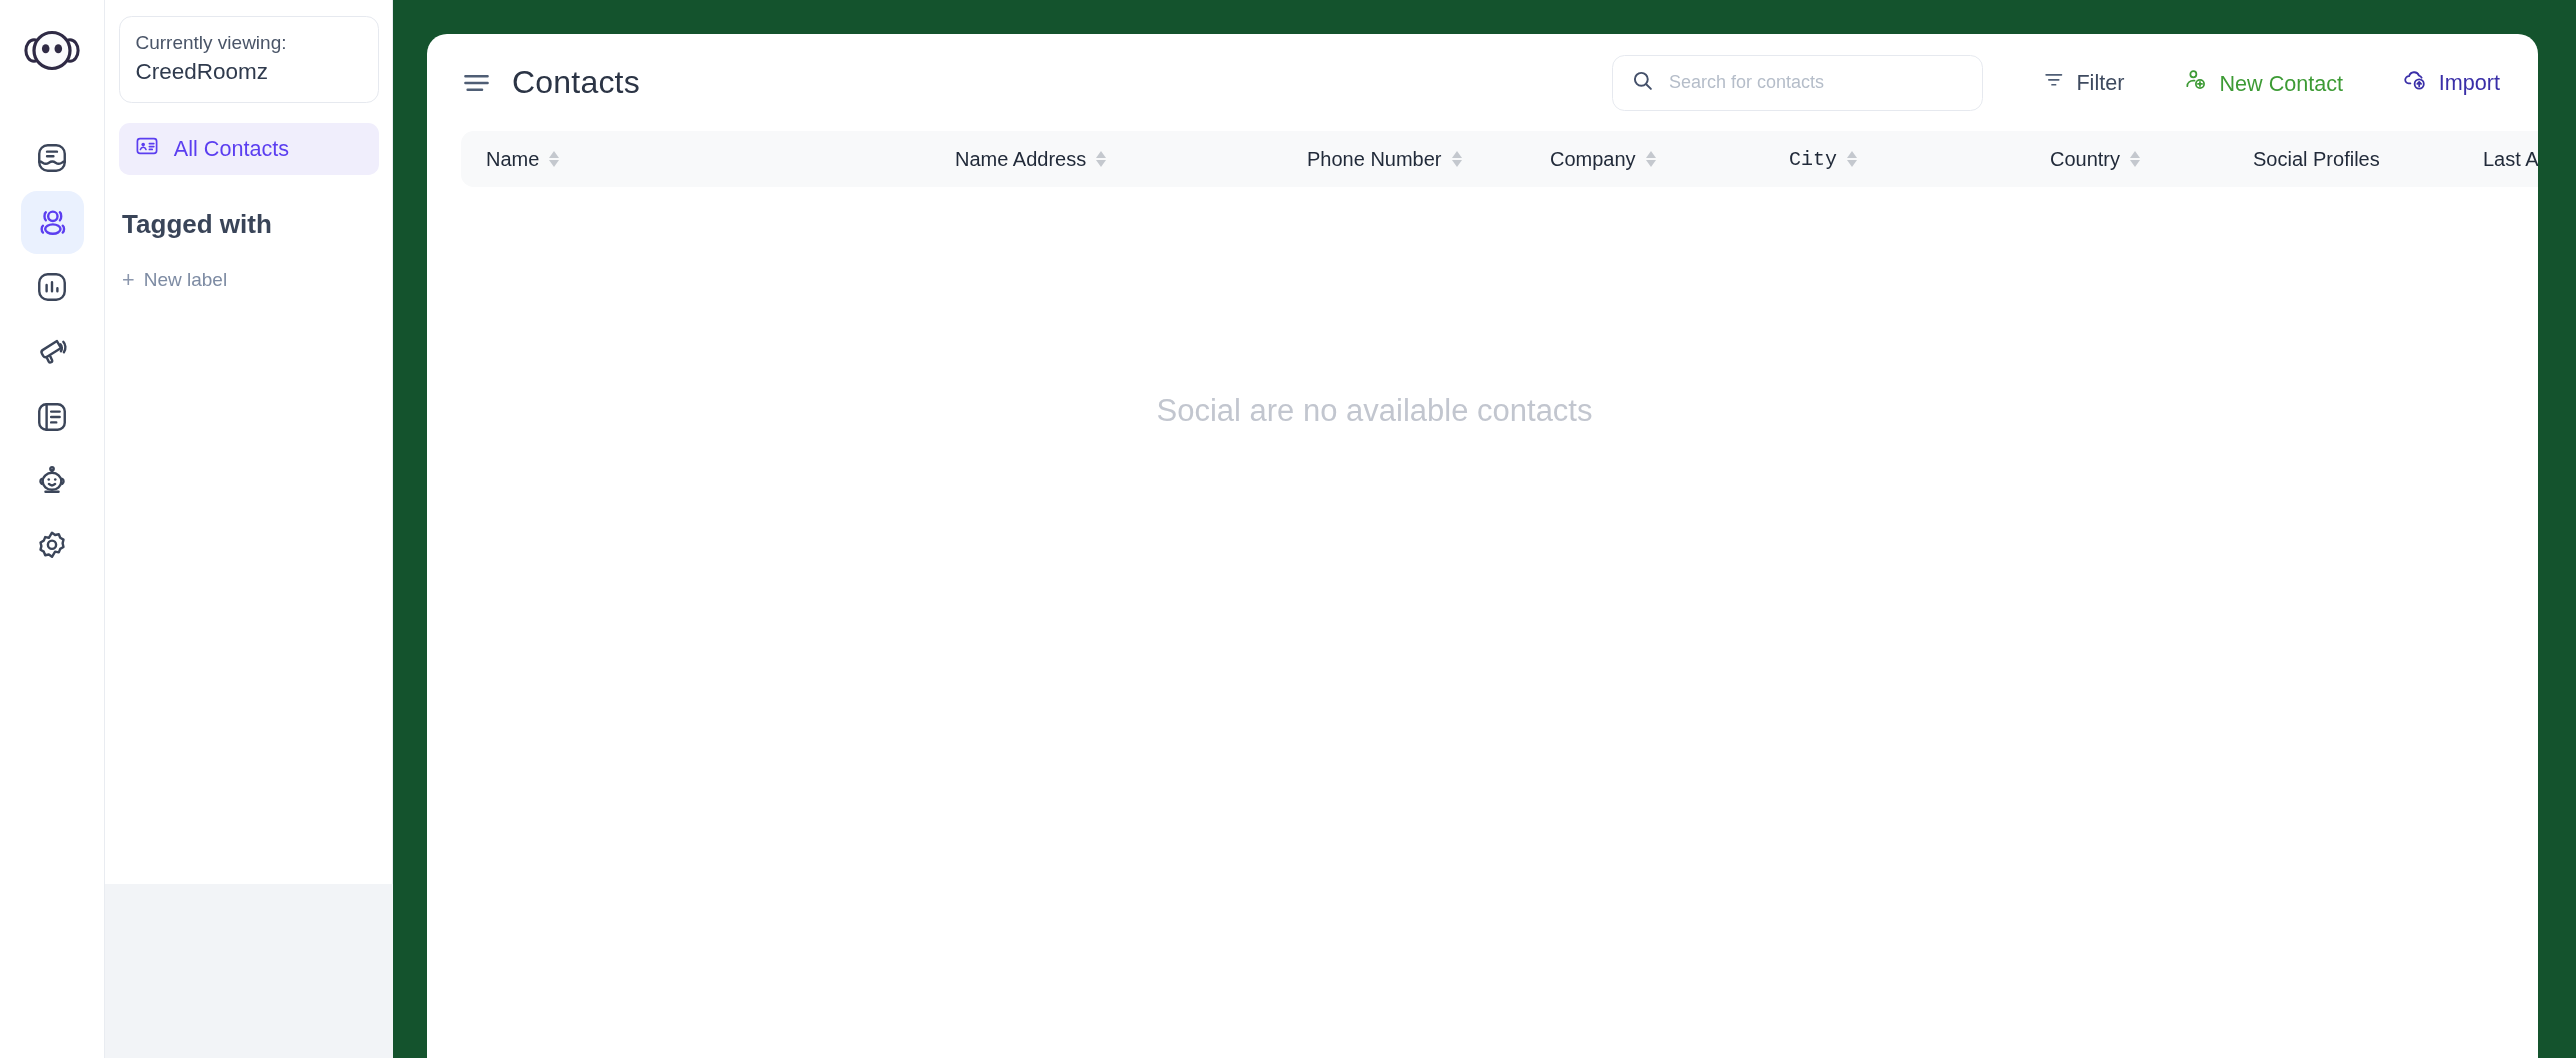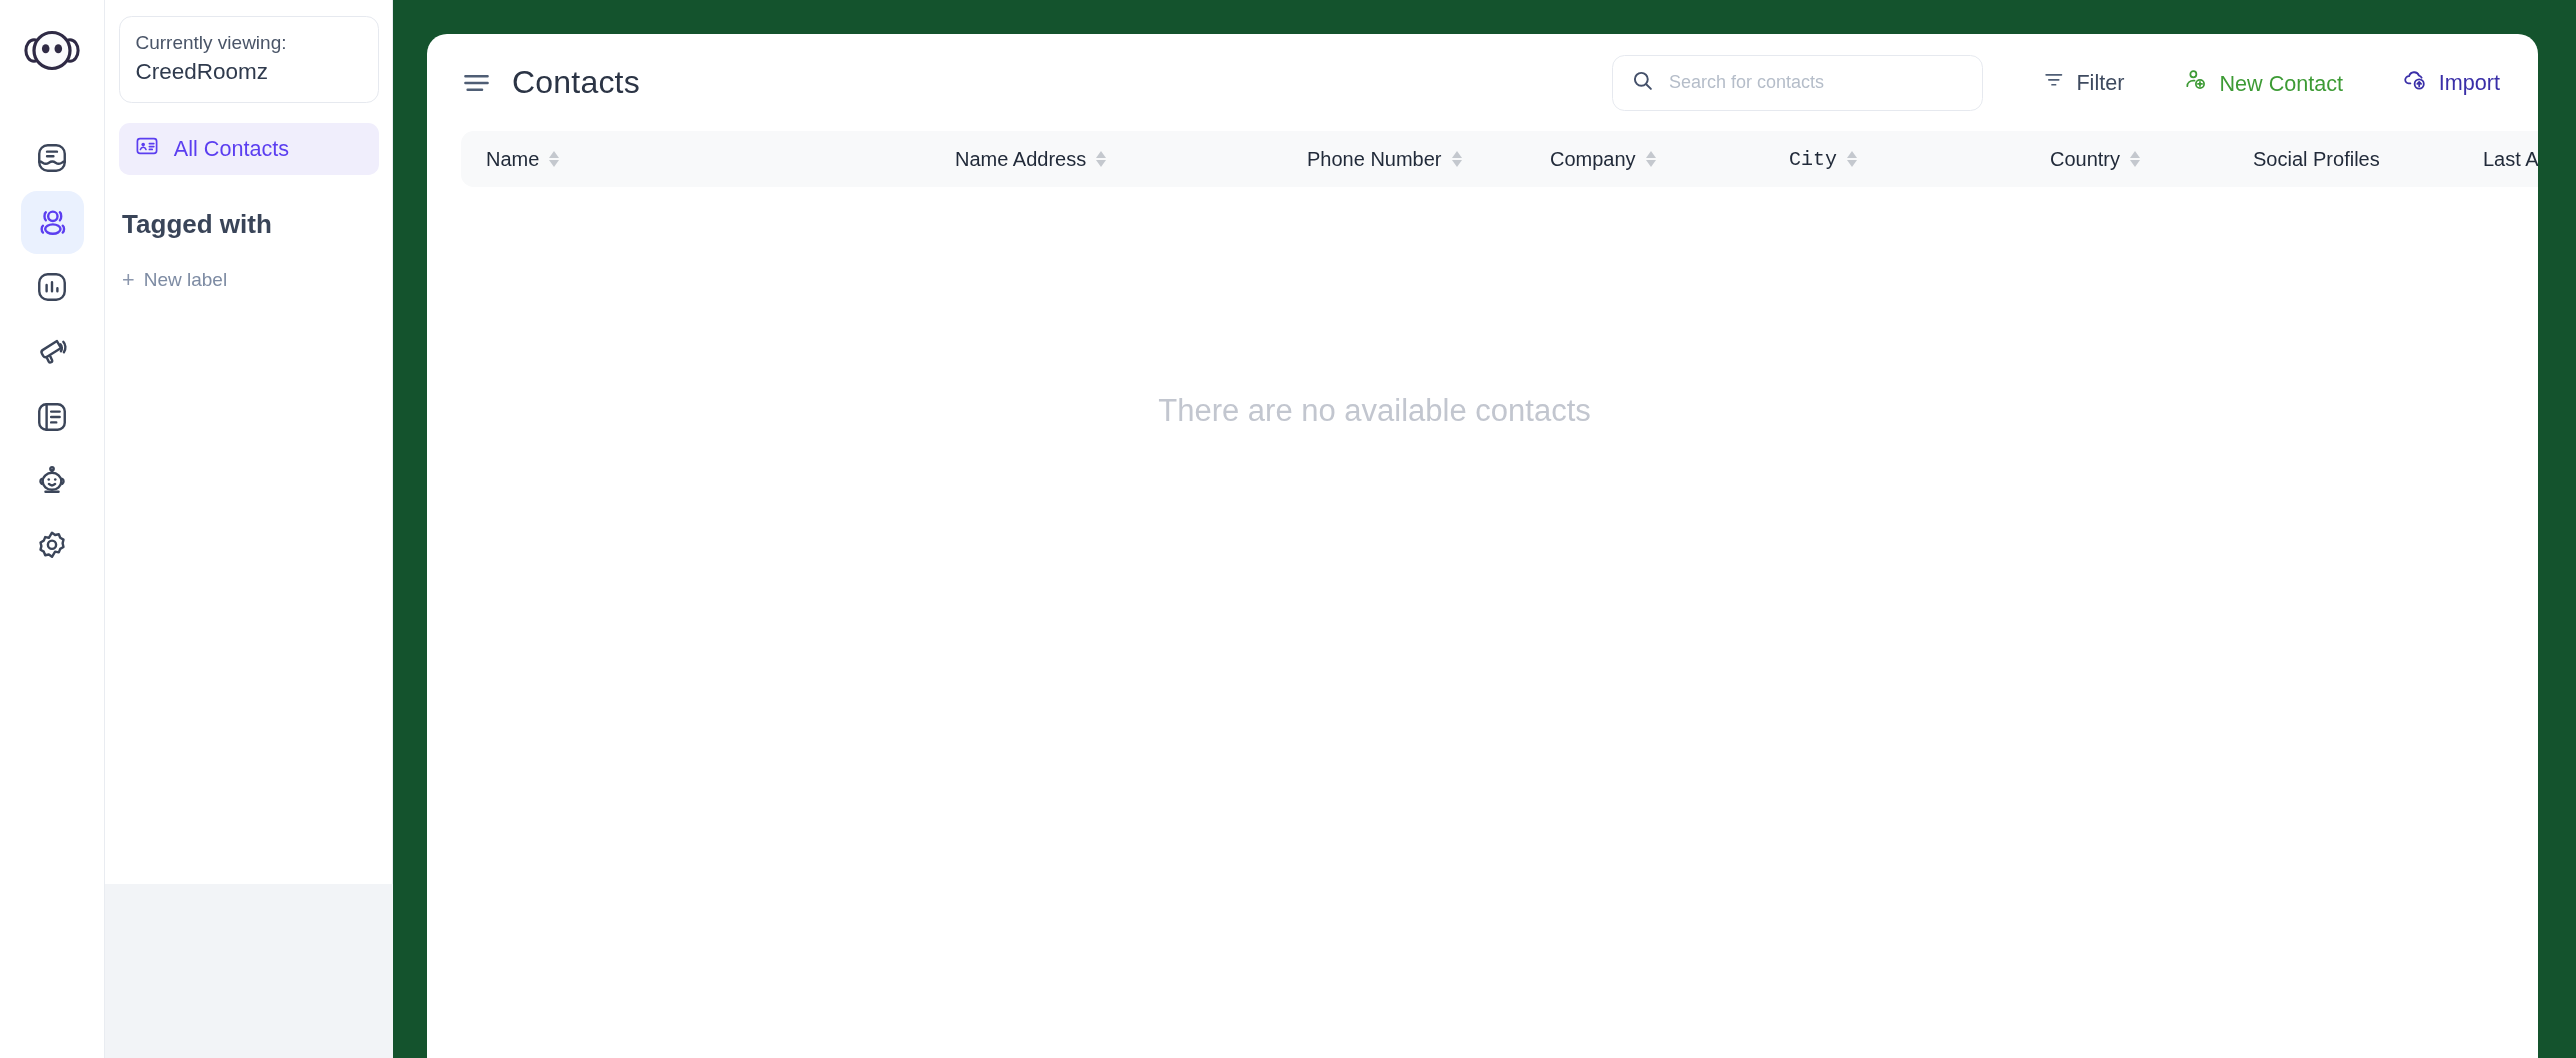--- a/index.html
+++ b/index.html
@@ -463,19 +463,19 @@
                 <span class="down"></span>
               </span>
             </div>
             <div class="th" style="width: 230px;">
               <span>Social Profiles</span>
             </div>
             <div class="th" style="width: 252px;">
               <span>Last Activity</span>
             </div>
           </div>
-        <div class="empty-state">There are no available contacts</div>
+        <div class="empty-state">Social are no available contacts</div>
       </div>
 
     </div>
   </div>
 </div>
 
 
 </body></html>

